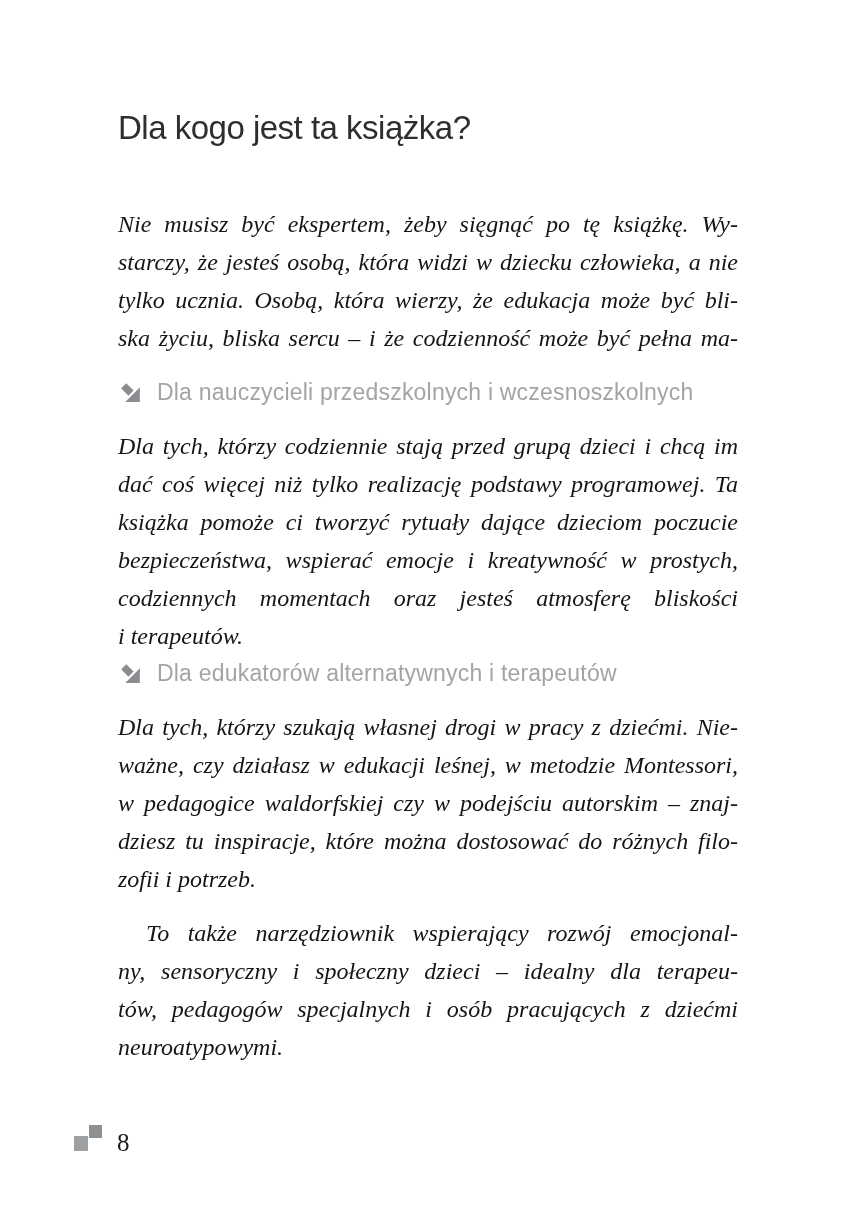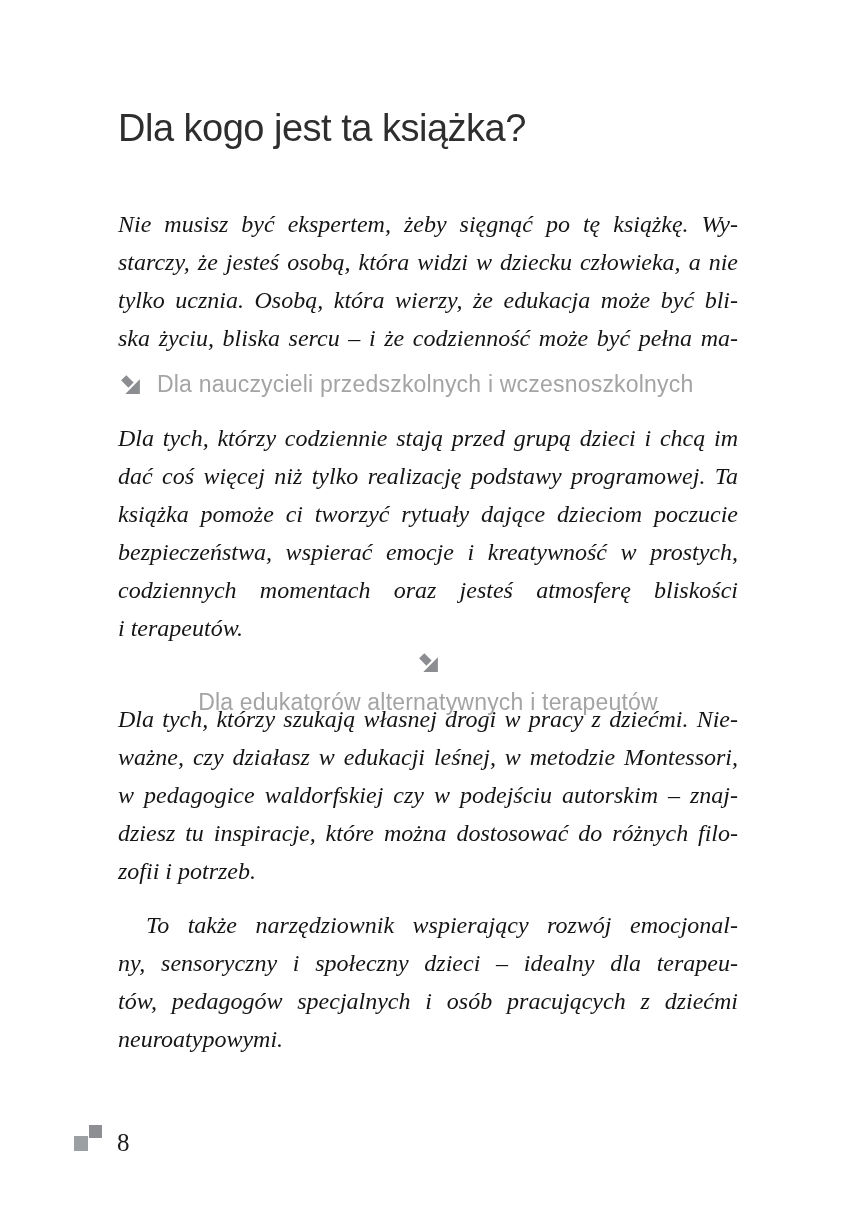--- a/index.html
+++ b/index.html
@@ -15,21 +15,21 @@
   .content {
     position: absolute;
     left: 118px;
     top: 0;
     width: 620px;
   }
   .title {
     margin: 108px 0 0 0;
     font-family: "Liberation Sans", sans-serif;
     font-weight: 400;
-    font-size: 38px;
+    font-size: 33px;
     line-height: 40px;
     letter-spacing: -0.5px;
     color: #2e2e2e;
   }
   .para { margin: 0; font-style: italic; }
   .intro   { margin-top: 57px; }
   .p2      { margin-top: 14px; }
   .p3      { margin-top: 16px; }
   .p4      { margin-top: 16px; }
   .line {
@@ -46,22 +46,22 @@
     display: flex;
     align-items: center;
     gap: 14px;
     height: 30px;
     font-family: "Liberation Sans", sans-serif;
     font-weight: 400;
     font-size: 23px;
     letter-spacing: 0.2px;
     color: var(--heading-gray, #a4a4a4);
   }
-  .sec-heading.h1 { margin-top: 12px; }
-  .sec-heading.h2 { margin-top: 3px; flex-direction: column; }
+  .sec-heading.h1 { margin-top: 20px; }
+  .sec-heading.h2 { margin-top: 3px; }
   .sec-heading + .para { margin-top: 20px; }
   .arrow-icon {
     width: 25px;
     height: 25px;
     flex: 0 0 25px;
     color: var(--arrow-gray, #8b8d90);
     display: inline-block;
   }
   .footer-ornament {
     position: absolute;

